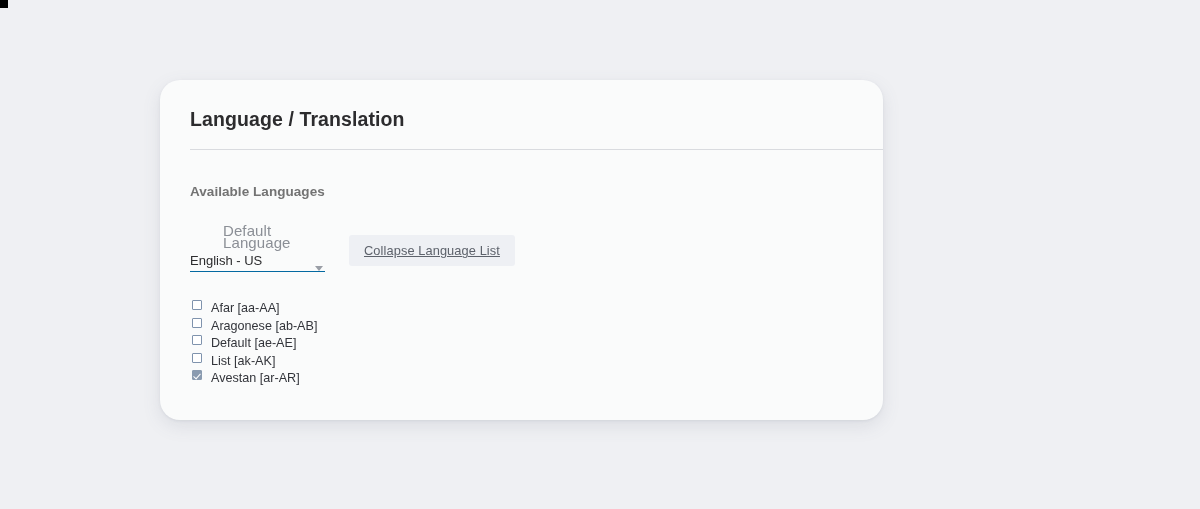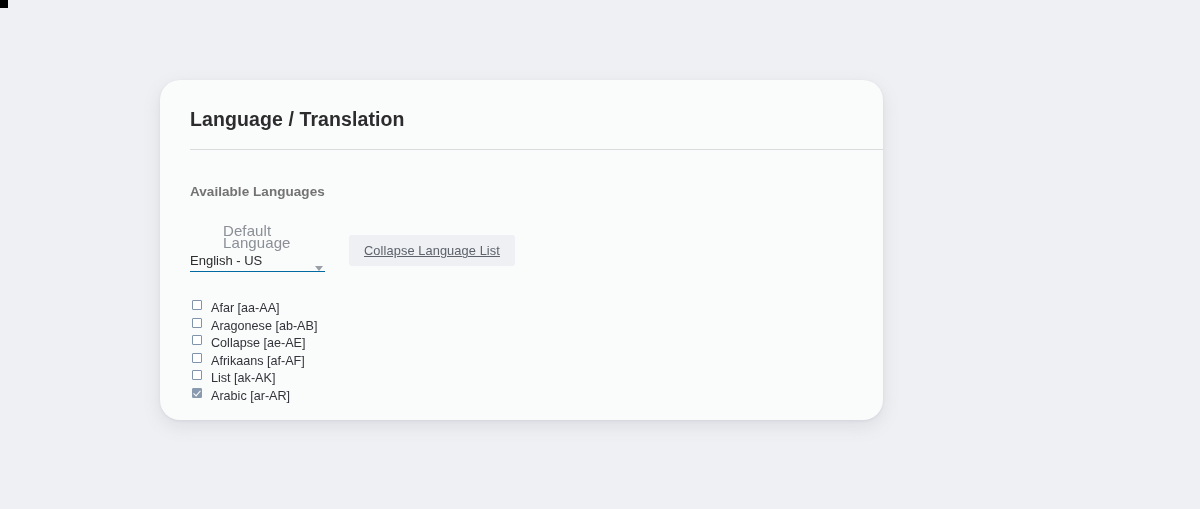--- a/index.html
+++ b/index.html
@@ -212,36 +212,32 @@
         <span class="language-label">Afar [aa-AA]</span>
       </li>
 
       <li class="language-item">
         <span class="checkbox"></span>
         <span class="language-label">Aragonese [ab-AB]</span>
       </li>
 
       <li class="language-item">
         <span class="checkbox"></span>
-        <span class="language-label">Collapse [ae-AE]</span>
-      </li>
-
-      <li class="language-item">
-        <span class="checkbox"></span>
-        <span class="language-label">Afrikaans [af-AF]</span>
-      </li>
+        <span class="language-label">Default [ae-AE]</span>
+      </li>
+
 
       <li class="language-item">
         <span class="checkbox"></span>
         <span class="language-label">List [ak-AK]</span>
       </li>
 
 
 
       <li class="language-item">
         <span class="checkbox checked"></span>
-        <span class="language-label">Arabic [ar-AR]</span>
+        <span class="language-label">Avestan [ar-AR]</span>
       </li>
 
     </ul>
 
   </div>
 </div>
 
 </body></html>

